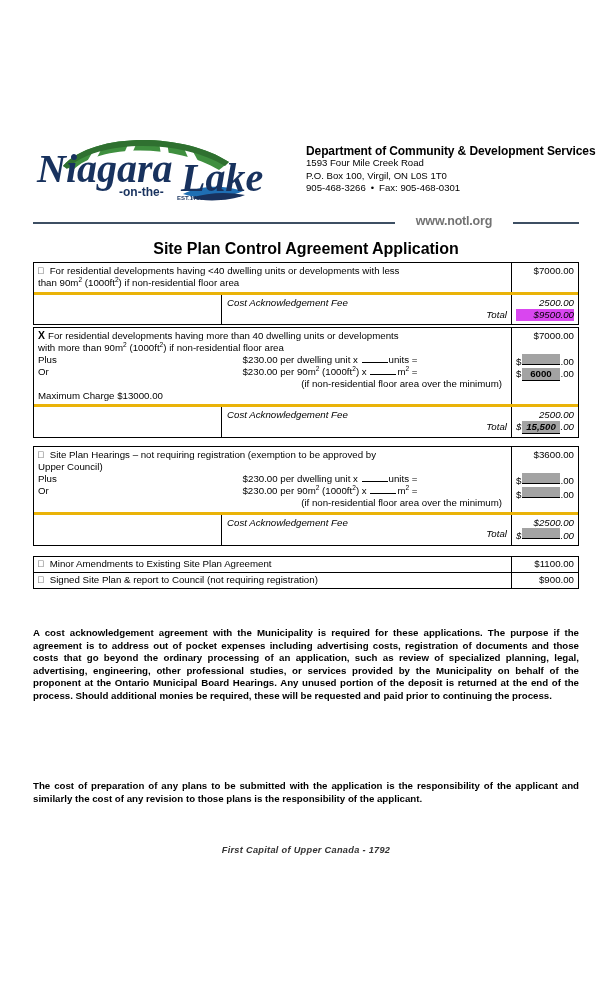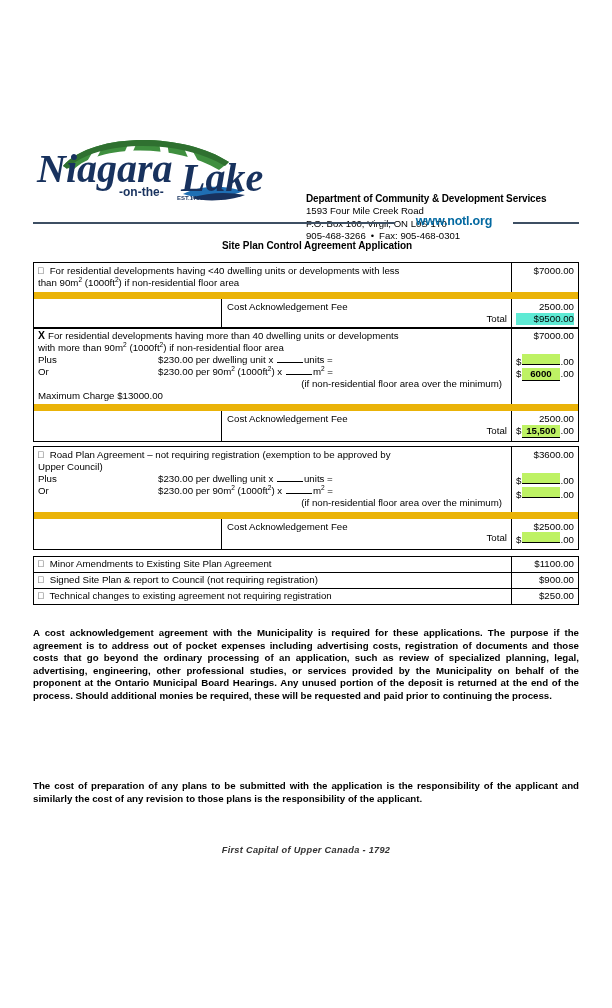--- a/index.html
+++ b/index.html
@@ -40,25 +40,24 @@
   .logo-svg { display: block; }
 
   .addr-block {
     position: absolute;
     left: 273px;
     top: 9px;
     width: 280px;
     line-height: 12.4px;
   }
   .addr-dept {
-    font-size: 10px;
+    font-size: 12px;
     font-weight: bold;
     letter-spacing: -0.1px;
     white-space: nowrap;
-    margin-top: 48px;
   }
   .addr-line {
     font-size: 9.6px;
     white-space: nowrap;
   }
   .addr-phone {
     font-size: 9.6px;
     white-space: nowrap;
   }
   .bullet-sep {
@@ -91,32 +90,32 @@
     background: #3d4f63;
   }
   .website {
     position: absolute;
     left: 366px;
     top: 0px;
     width: 110px;
     text-align: center;
     font-size: 12.5px;
     font-weight: bold;
-    color: #0369a1;
+    color: #737373;
     letter-spacing: -0.2px;
   }
 
   
   .doc-title {
     position: absolute;
-    left: 44px;
+    left: 33px;
     top: 240px;
     width: 546px;
     text-align: center;
-    font-size: 10px;
+    font-size: 16px;
     font-weight: bold;
     letter-spacing: -0.05px;
   }
 
   
   .tbl {
     position: absolute;
     left: 33px;
     width: 546px;
     border: 1px solid #000;
@@ -126,21 +125,21 @@
   }
   .tbl.t1 { top: 262px; }
   .tbl.t2 { top: 327px; }
   .tbl.t3 { top: 446px; }
   .tbl.t4 { top: 556px; border: none; }
 
   .row {
     display: flex;
     box-sizing: border-box;
   }
-  .row.bordered-top { border-top: 7px solid #eab308; }
+  .row.bordered-top { border-top: 3px solid #eab308; font-style: italic; }
 
   .cell-main {
     box-sizing: border-box;
     padding: 2px 4px 3px 4px;
     flex: 0 0 477px;
     width: 477px;
     position: relative;
   }
   .cell-blank {
     box-sizing: border-box;
@@ -186,21 +185,21 @@
   .formula-row {
     display: flex;
     align-items: baseline;
   }
   .formula-label {
     flex: 0 0 auto;
     width: 120px;
   }
   .formula-text {
     flex: 1 1 auto;
-    text-align: left;
+    text-align: center;
     padding-right: 5px;
   }
   .center-note {
     text-align: right;
     padding-right: 5px;
   }
   .blank-ul {
     display: inline-block;
     width: 26px;
     border-bottom: 1px solid #000;
@@ -212,33 +211,33 @@
   .money-line {
     display: flex;
     align-items: baseline;
     justify-content: flex-start;
     white-space: nowrap;
   }
   .money-dollar { flex: 0 0 auto; padding-right: 1px; }
   .money-field {
     flex: 1 1 auto;
     border-bottom: 1px solid #000;
-    background: #bef264;
+    background: #a3a3a3;
     text-align: center;
     font-weight: bold;
     min-height: 10px;
     overflow: hidden;
   }
   .money-cents { flex: 0 0 auto; padding-left: 1px; }
 
   .amt-plain { text-align: right; display: block; }
   .amt-shaded {
     display: block;
     text-align: right;
-    background: #5eead4;
+    background: #d946ef;
   }
 
   .total-label {
     display: block;
     text-align: right;
   }
 
   
   .t4row {
     display: flex;
@@ -401,21 +400,21 @@
             <span class="money-field">15,500</span>
             <span class="money-cents">.00</span>
           </span>
       </div>
     </div>
   </div>
 
   <div class="tbl t3">
     <div class="row">
       <div class="cell-main">
-        <span class="desc-line"><span class="cb">⎕</span> <span>Road Plan Agreement – not requiring registration (exemption to be approved by</span></span>
+        <span class="desc-line"><span class="cb">⎕</span> <span>Site Plan Hearings – not requiring registration (exemption to be approved by</span></span>
         <span class="desc-line">Upper Council)</span>
 
         <div class="formula-row">
           <span class="formula-label">Plus</span>
           <span class="formula-text"><span>$230.00 per dwelling unit x </span><span class="blank-ul"></span><span>units =</span></span>
         </div>
         <div class="formula-row">
           <span class="formula-label">Or</span>
           <span class="formula-text"><span>$230.00 per 90m</span><sup>2</sup><span> (1000ft</span><sup>2</sup><span>) x </span><span class="blank-ul"></span><span>m</span><sup>2</sup><span> =</span></span>
         </div>
@@ -455,24 +454,20 @@
 
   <div class="tbl t4">
     <div class="t4row">
       <div class="t4-desc"><span class="cb">⎕</span> <span>Minor Amendments to Existing Site Plan Agreement</span></div>
       <div class="t4-amt">$1100.00</div>
     </div>
     <div class="t4row">
       <div class="t4-desc"><span class="cb">⎕</span> <span>Signed Site Plan &amp; report to Council (not requiring registration)</span></div>
       <div class="t4-amt">$900.00</div>
     </div>
-    <div class="t4row">
-      <div class="t4-desc"><span class="cb">⎕</span> <span>Technical changes to existing agreement not requiring registration</span></div>
-      <div class="t4-amt">$250.00</div>
-    </div>
   </div>
 
   <div class="para p1">A cost acknowledgement agreement with the Municipality is required for these applications.  The purpose if the agreement is to address out of pocket expenses including advertising costs, registration of documents and those costs that go beyond the ordinary processing of an application, such as review of specialized planning, legal, advertising, engineering, other professional studies, or services provided by the Municipality on behalf of the proponent at the Ontario Municipal Board Hearings.  Any unused portion of the deposit is returned at the end of the process. Should additional monies be required, these will be requested and paid prior to continuing the process.</div>
   <div class="para p2">The cost of preparation of any plans to be submitted with the application is the responsibility of the applicant and similarly the cost of any revision to those plans is the responsibility of the applicant.</div>
 
   <div class="footer">First Capital of Upper Canada - 1792</div>
 
 </div>
 
 </body></html>

